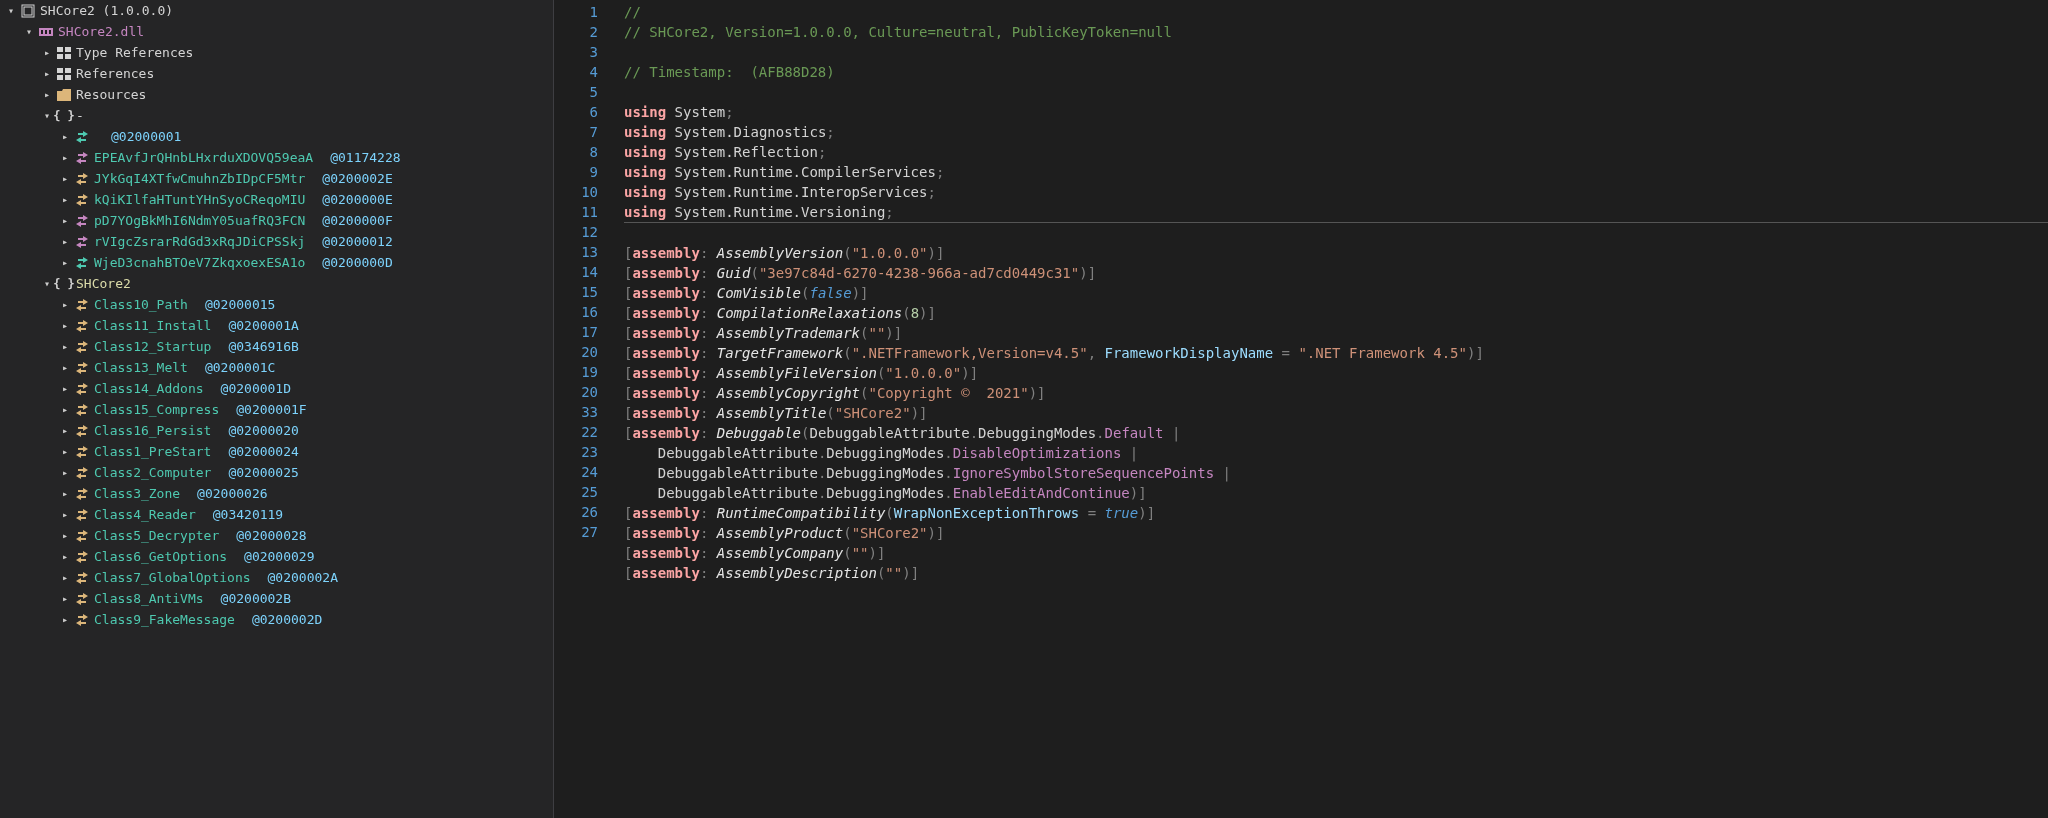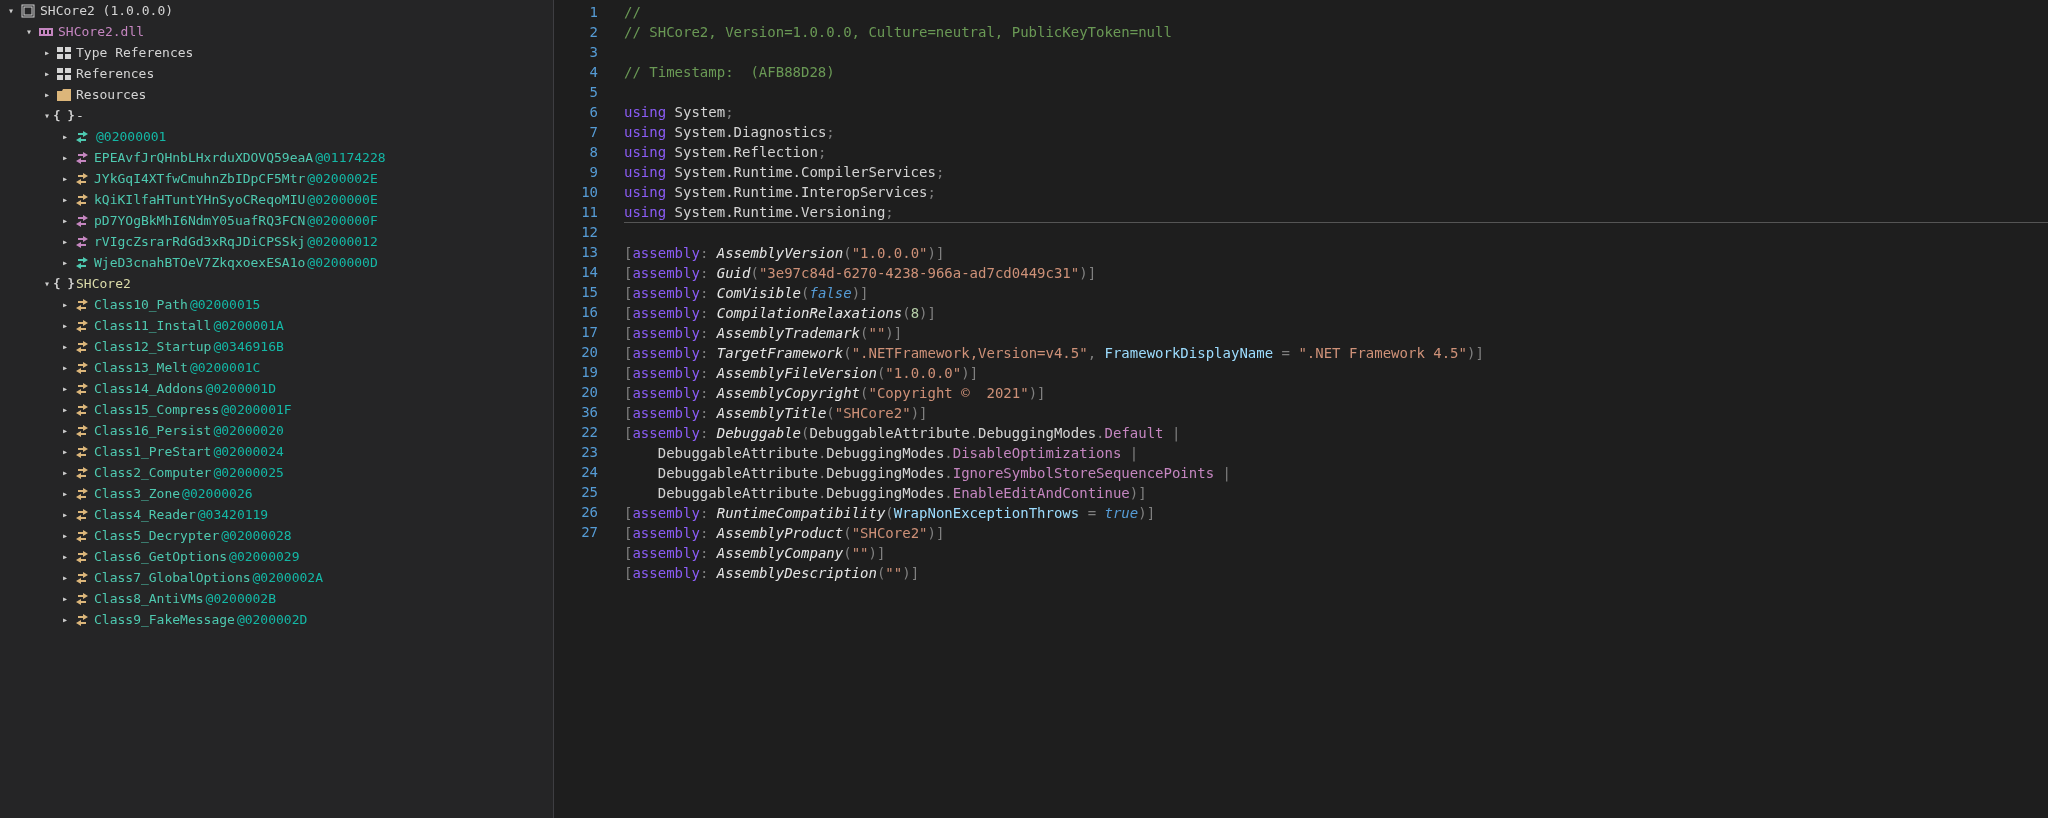--- a/index.html
+++ b/index.html
@@ -71,23 +71,23 @@
   height: 16px;
   display: inline-flex;
   align-items: center;
   justify-content: center;
   margin-right: 4px;
 }
 .lbl { color: #d4d4d4; }
 .lbl-purple { color: #c586c0; }
 .lbl-teal { color: #4ec9b0; }
 .lbl-yellow { color: #dcdcaa; text-align: right; }
-.lbl-gray { color: #14b8a6; margin-left: 2px; }
+.lbl-gray { color: #7dd3fc; margin-left: 17px; }
 .c-comment { color: #6a9955; }
-.c-keyword { color: #8b5cf6; }
+.c-keyword { color: #fca5a5; font-weight: bold; }
 .c-ns { color: #d4d4d4; }
 .c-attr { color: #e5e5e5; font-style: italic; }
 .c-str { color: #ce9178; }
 .c-param { color: #9cdcfe; margin-top: 20px; }
 .c-bracket { color: #808080; }
 .c-num { color: #b5cea8; }
 .c-kw2 { color: #569cd6; font-style: italic; }
 .c-type { color: #d4d4d4; }
 .c-member { color: #c586c0; }
 svg { display: block; }
@@ -446,21 +446,21 @@
       <div>11</div>
       <div>12</div>
       <div>13</div>
       <div>14</div>
       <div>15</div>
       <div>16</div>
       <div>17</div>
       <div>20</div>
       <div>19</div>
       <div>20</div>
-      <div>36</div>
+      <div>33</div>
       <div>22</div>
       <div></div>
       <div></div>
       <div></div>
       <div>23</div>
       <div>24</div>
       <div>25</div>
       <div>26</div>
       <div>27</div>
     </div>

